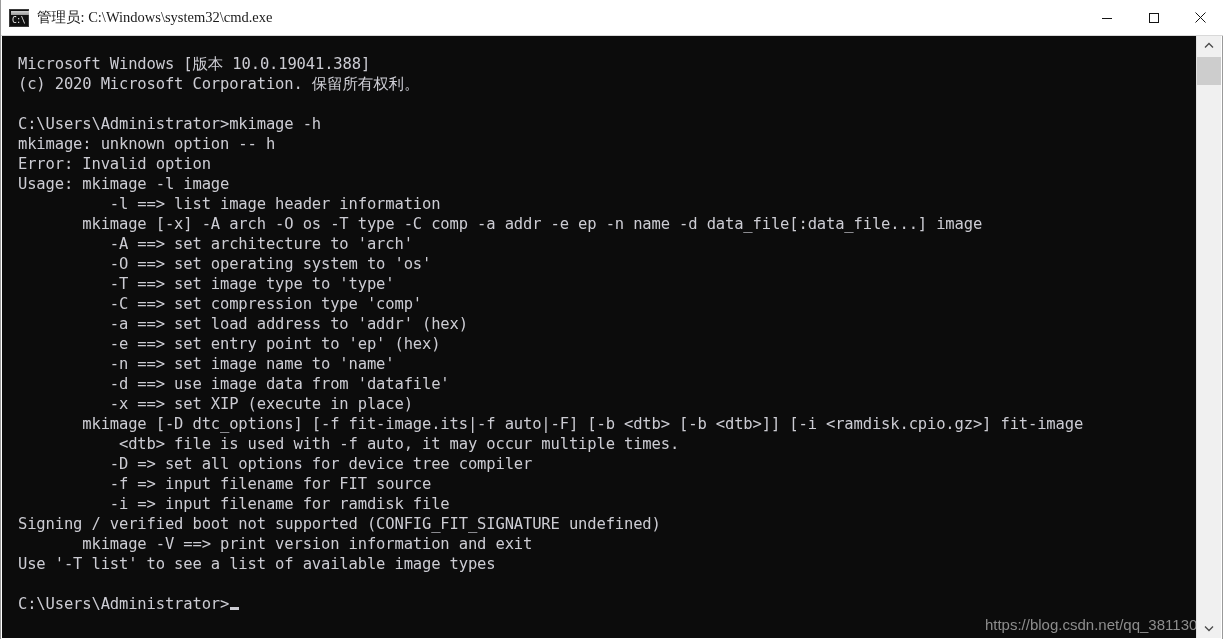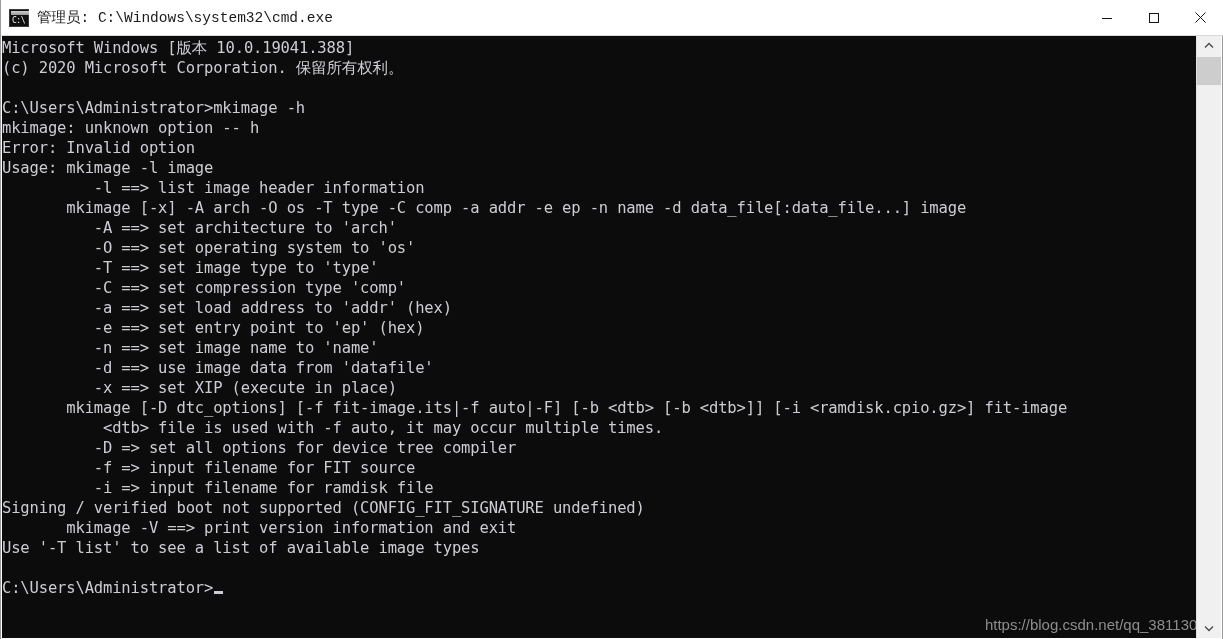--- a/index.html
+++ b/index.html
@@ -65,21 +65,21 @@
     color: #f0f0f0;
     font-family: "DejaVu Sans Mono", monospace;
     font-size: 8px;
     line-height: 9px;
     letter-spacing: -0.5px;
   }
   #title-text {
     font-size: 14.5px;
     color: #1a1a1a;
     white-space: nowrap;
-    font-family: Liberation Mono, monospace;
+    font-family: Liberation Serif, serif;
   }
   #window-controls {
     position: absolute;
     right: 0; top: 0;
     height: 35px;
     display: flex;
   }
   .wc-btn {
     width: 47px;
     height: 35px;
@@ -97,21 +97,21 @@
     width: 1196px;
     height: 602px;
     background: #0c0c0c;
     overflow: hidden;
   }
   #console-text {
     position: absolute;
     left: 0;
     top: 2px;
     width: 1196px;
-    margin: 0;
+    margin: 16px;
     padding: 0;
     color: #ccccd3;
     font-family: "DejaVu Sans Mono", "Liberation Mono", monospace;
     font-size: 15.5px;
     line-height: 20px;
     white-space: pre;
     letter-spacing: -0.15px;
   }
   .cursor {
     display: inline-block;

